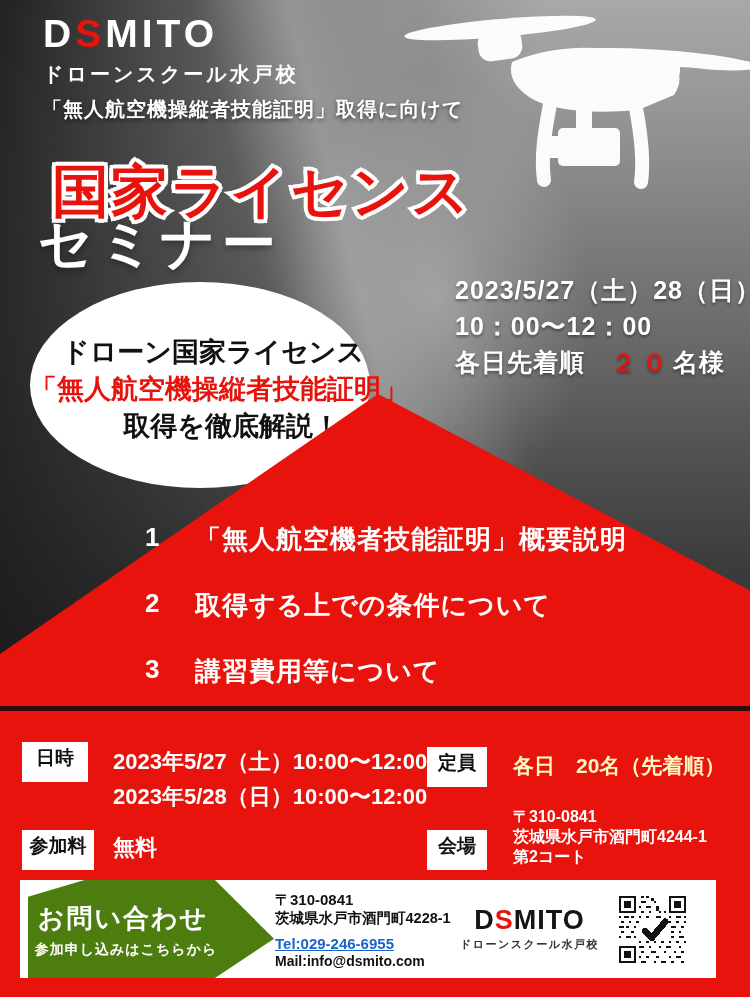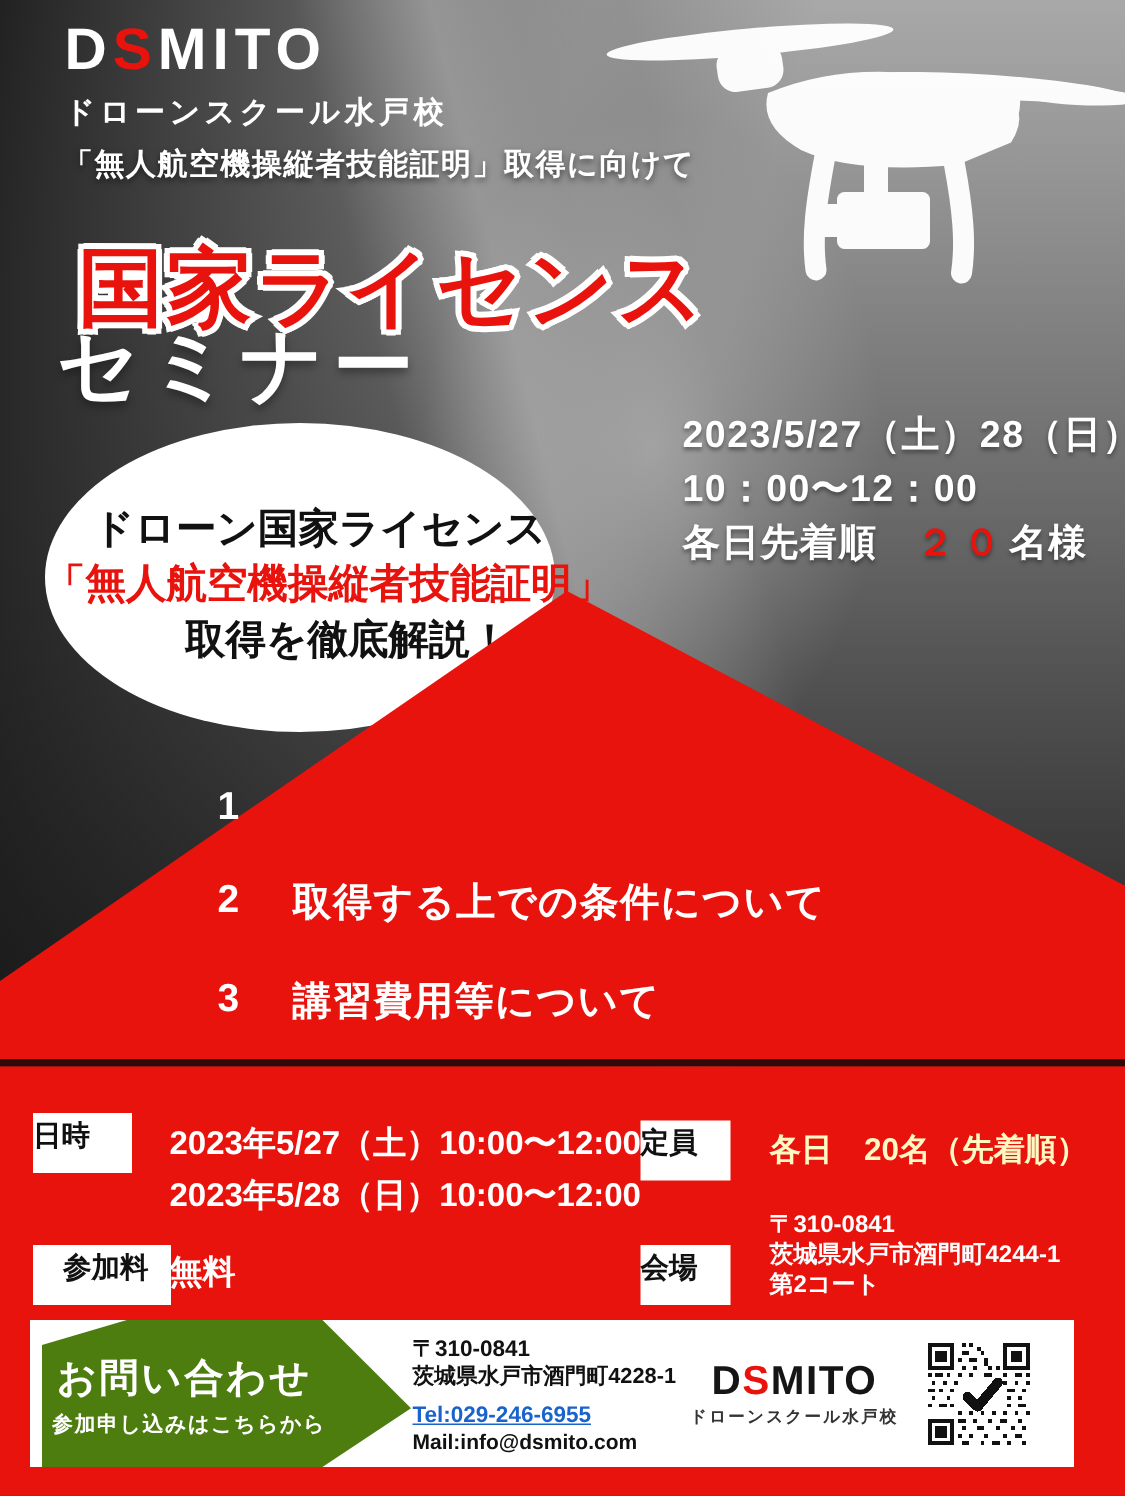--- a/index.html
+++ b/index.html
@@ -60,25 +60,25 @@
   }
   .agenda{position:absolute;left:145px;top:522px;color:#fff;}
   .agenda-row{display:flex;font-size:26px;font-weight:800;margin-bottom:31px;letter-spacing:1px;}
   .agenda-row .num{width:50px;}
   
   .divider{position:absolute;left:0;top:706px;width:750px;height:5px;background:#2e0b09;}
   
   .footer-red{position:absolute;left:0;top:711px;width:750px;height:286px;background:#e9130d;}
   .lbl{
     position:absolute;background:#fff;color:#111;font-weight:800;font-size:19px;
-    line-height:32px;height:40px;
+    text-align:center;line-height:32px;height:40px;
   }
   .lbl-datetime{left:22px;top:31px;width:66px;}
   .lbl-capacity{left:427px;top:36px;width:60px;}
-  .lbl-fee{left:22px;top:119px;width:72px;padding-left:20px;}
+  .lbl-fee{left:22px;top:119px;width:72px;}
   .lbl-venue{left:427px;top:119px;width:60px;}
   .dt-lines{position:absolute;left:113px;top:33px;color:#fff;font-size:22px;font-weight:800;line-height:35px;white-space:nowrap;}
   .cap-value{position:absolute;left:513px;top:41px;color:#fef9c3;font-size:21px;font-weight:800;white-space:nowrap;}
   .fee-value{position:absolute;left:113px;top:122px;color:#ffffff;font-size:22px;font-weight:800;}
   .venue-lines{position:absolute;left:513px;top:96px;color:#fff;font-size:16px;font-weight:800;line-height:20px;white-space:nowrap;}
   
   .white-bar{position:absolute;left:20px;top:169px;width:696px;height:98px;background:#fff;}
   .cta-arrow{
     position:absolute;left:8px;top:0;width:246px;height:98px;background:#4d7c0f;
     clip-path:polygon(23% 0,76% 0,100% 60%,76% 100%,0 100%,0 17%);
@@ -138,20 +138,21 @@
       <div class="l1">ドローン国家ライセンス</div>
       <div class="l2">「無人航空機操縦者技能証明」</div>
       <div class="l3">取得を徹底解説！</div>
     </div>
 
     <div class="wedge"></div>
 
     <div class="agenda">
       <div class="agenda-row">
           <span class="num">1</span>
+          <span>「無人航空機者技能証明」概要説明</span>
         </div>
       <div class="agenda-row">
           <span class="num">2</span>
           <span>取得する上での条件について</span>
         </div>
       <div class="agenda-row">
           <span class="num">3</span>
           <span>講習費用等について</span>
         </div>
     </div>

